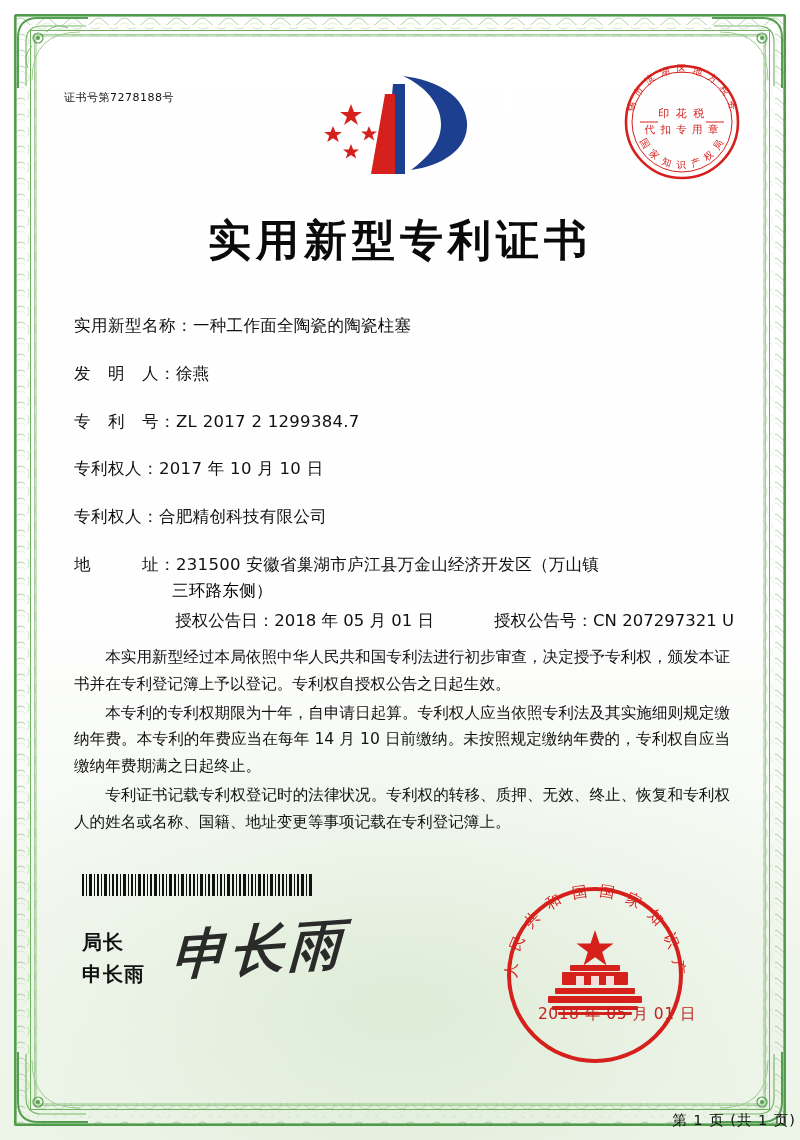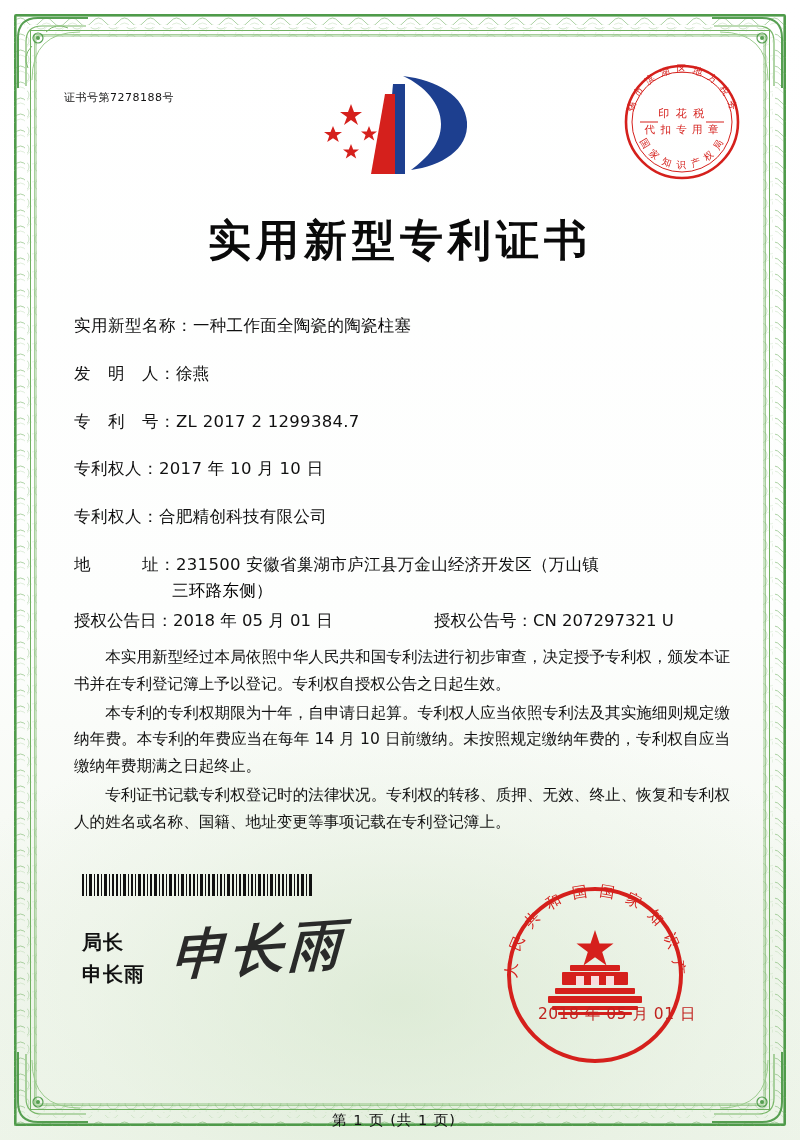--- a/index.html
+++ b/index.html
@@ -127,20 +127,21 @@
   .field-value {
     flex: 1 1 auto;
     letter-spacing: 0.3px;
   }
   .row-pub {
     display: flex;
     align-items: flex-start;
     font-size: 16.5px;
     color: #101010;
     margin-top: 4px;
+    text-align: right;
   }
   .pub-left { width: 360px; }
   .pub-right { flex: 1; }
   .addr-second {
     margin-left: 98px;
     font-size: 16.5px;
     letter-spacing: 0.3px;
     margin-top: 2px;
     margin-bottom: 8px;
   }
@@ -201,23 +202,23 @@
     right: 52px;
     top: 952px;
     font-size: 15.5px;
     color: #c0231f;
     letter-spacing: 0.5px;
     z-index: 5;
   }
   .page-footer {
     position: absolute;
     left: 0;
-    right: 12px;
+    right: 4px;
     bottom: 10px;
-    text-align: center;
+    text-align: right;
     font-size: 14.5px;
     color: #111;
     letter-spacing: 1px;
   }
 </style>
 </head>
 <body>
 
 <div class="page">
 

